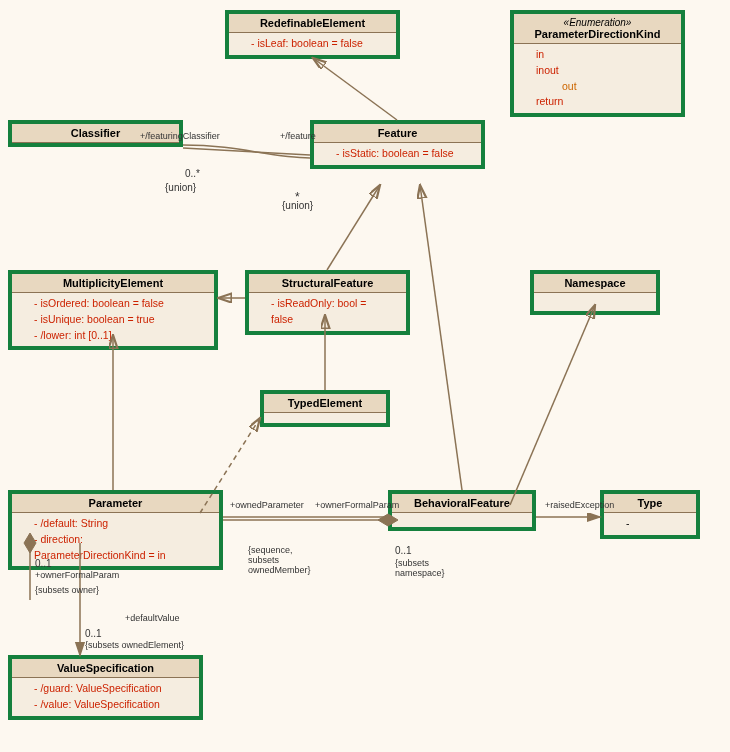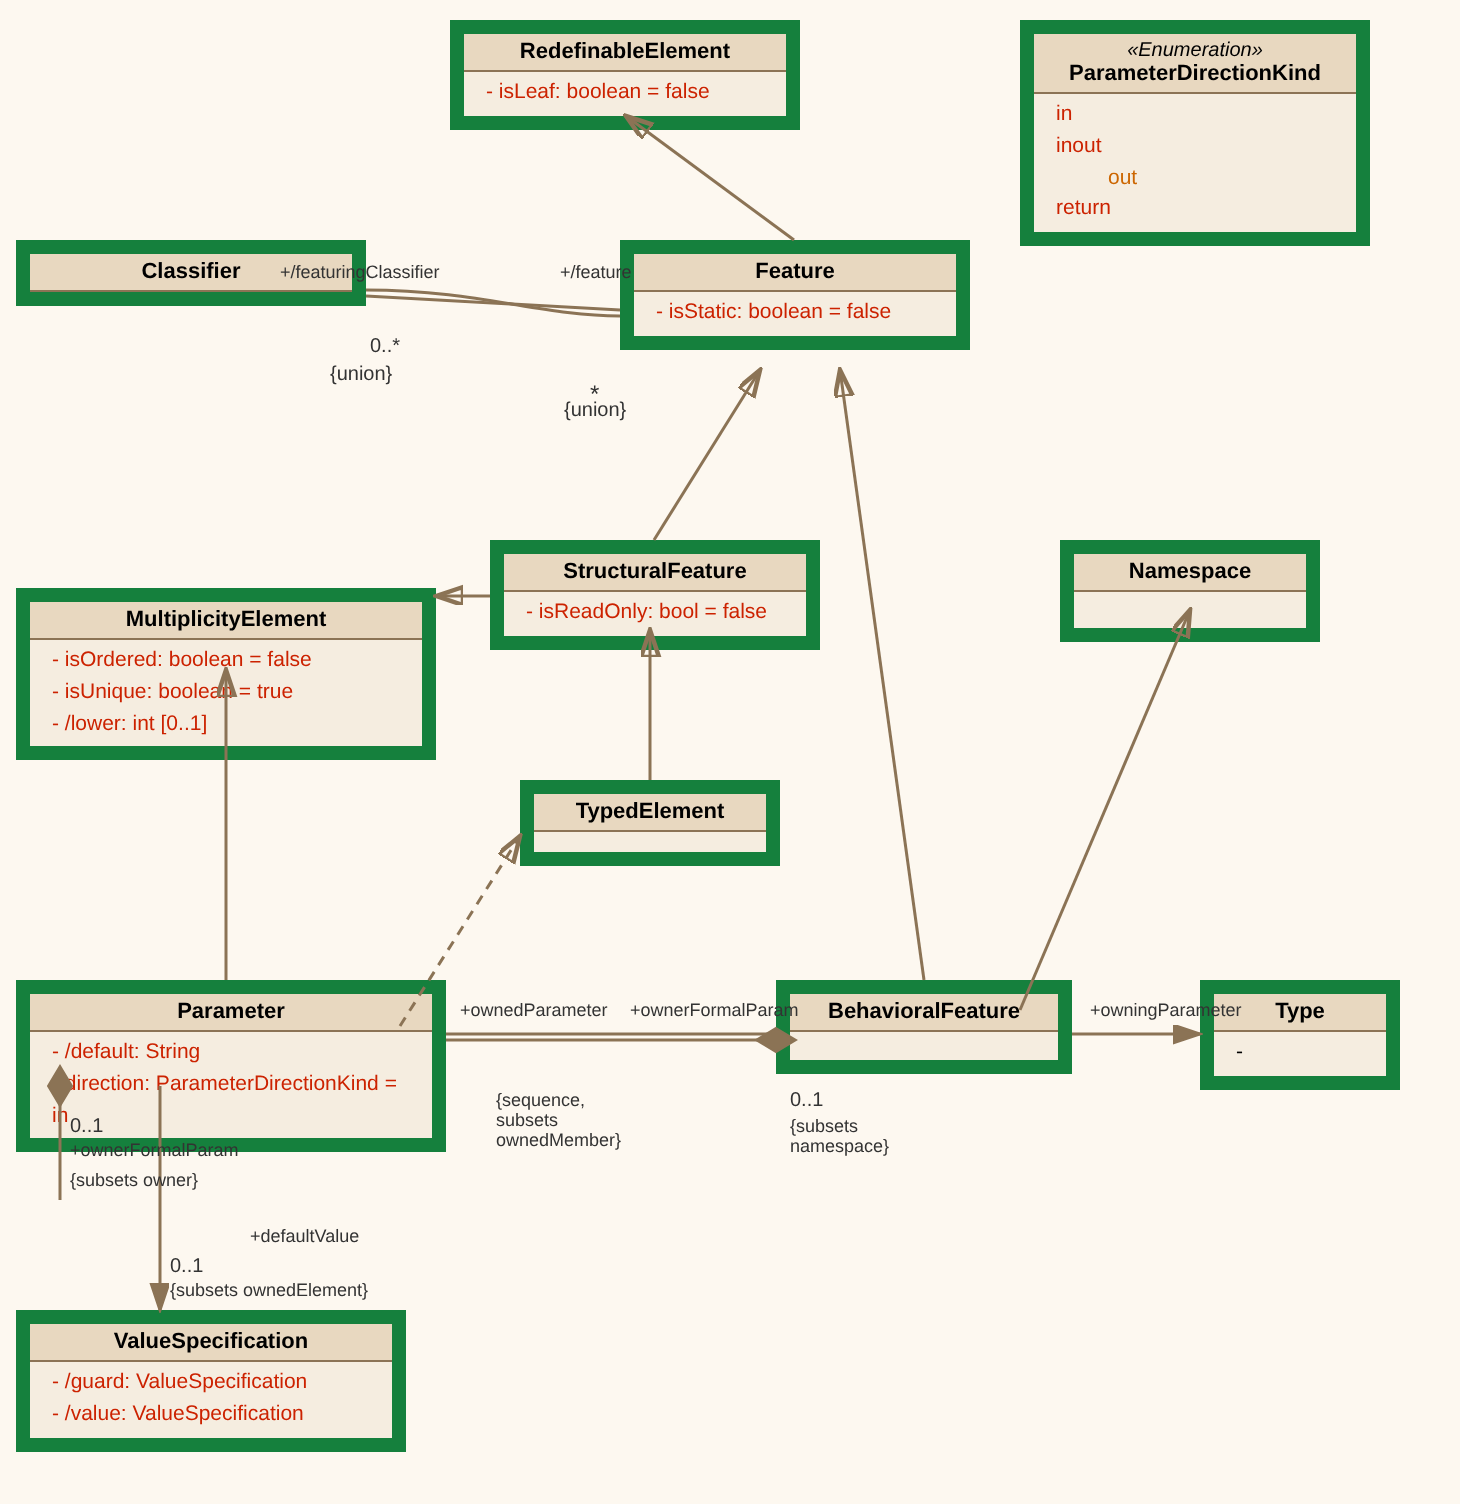--- a/index.html
+++ b/index.html
@@ -7,40 +7,40 @@
       background: #fdf8f0;
       font-family: Arial, sans-serif;
       font-size: 11px;
       width: 730px;
       height: 752px;
       overflow: hidden;
       position: relative;
     }
     .uml-box {
       position: absolute;
-      border: 7px solid #15803d;
+      border: 4px solid #15803d;
       background: #f5ede0;
       min-width: 60px;
     }
     .uml-box-title {
       background: #e8d8c0;
       border-bottom: 1px solid #8b7355;
       text-align: center;
       font-weight: bold;
       padding: 3px 5px;
       font-size: 11px;
     }
     .uml-box-title .stereotype {
       font-weight: normal;
       font-style: italic;
       font-size: 10px;
       display: block;
     }
     .uml-box-body {
-      padding: 3px 11px;
+      padding: 3px 22px;
     }
     .uml-box-body .attr {
       color: #cc2200;
       font-size: 10.5px;
       line-height: 1.5;
     }
     .uml-box-body .attr-black {
       color: #000;
       font-size: 10.5px;
       line-height: 1.5;
@@ -91,21 +91,21 @@
 
 <div class="uml-box" style="left:310px; top:120px; width:175px;">
   <div class="uml-box-title">
     <span>Feature</span>
   </div>
   <div class="uml-box-body">
     <div class="attr">- isStatic: boolean = false</div>
   </div>
 </div>
 
-<div class="uml-box" style="left:8px; top:270px; width:210px;margin-top:24px;">
+<div class="uml-box" style="left:8px; top:270px; width:210px;">
   <div class="uml-box-title">
     <span>MultiplicityElement</span>
   </div>
   <div class="uml-box-body">
     <div class="attr">- isOrdered: boolean = false</div>
     <div class="attr">- isUnique: boolean = true</div>
     <div class="attr">- /lower: int [0..1]</div>
   </div>
 </div>
 
@@ -227,21 +227,21 @@
 
 <div class="label-text" style="left:140px; top:131px; font-size:9px;">+/featuringClassifier</div>
 <div class="label-text" style="left:280px; top:131px; font-size:9px;">+/feature</div>
 <div class="label-text" style="left:185px; top:168px;">0..*</div>
 <div class="label-text" style="left:295px; top:190px; font-size:12px;">*</div>
 <div class="label-text" style="left:165px; top:182px;">{union}</div>
 <div class="label-text" style="left:282px; top:200px;">{union}</div>
 
 <div class="label-text" style="left:230px; top:500px; font-size:9px;">+ownedParameter</div>
 <div class="label-text" style="left:315px; top:500px; font-size:9px;">+ownerFormalParam</div>
-<div class="label-text" style="left:545px; top:500px; font-size:9px;">+owningParameter</div>
+<div class="label-text" style="left:545px; top:500px; font-size:9px;">+raisedException</div>
 <div class="label-text" style="left:35px; top:570px; font-size:9px;">+ownerFormalParam</div>
 <div class="label-text" style="left:35px; top:558px;">0..1</div>
 <div class="label-text" style="left:35px; top:585px; font-size:9px;">{subsets owner}</div>
 <div class="label-text" style="left:85px; top:613px; font-size:9px;margin-left:40px;">+defaultValue</div>
 <div class="label-text" style="left:85px; top:628px;">0..1</div>
 <div class="label-text" style="left:85px; top:640px; font-size:9px;">{subsets ownedElement}</div>
 
 <div class="label-text" style="left:248px; top:545px; font-size:9px;">{sequence,<br>subsets<br>ownedMember}</div>
 
 <div class="label-text" style="left:395px; top:545px;">0..1</div>

